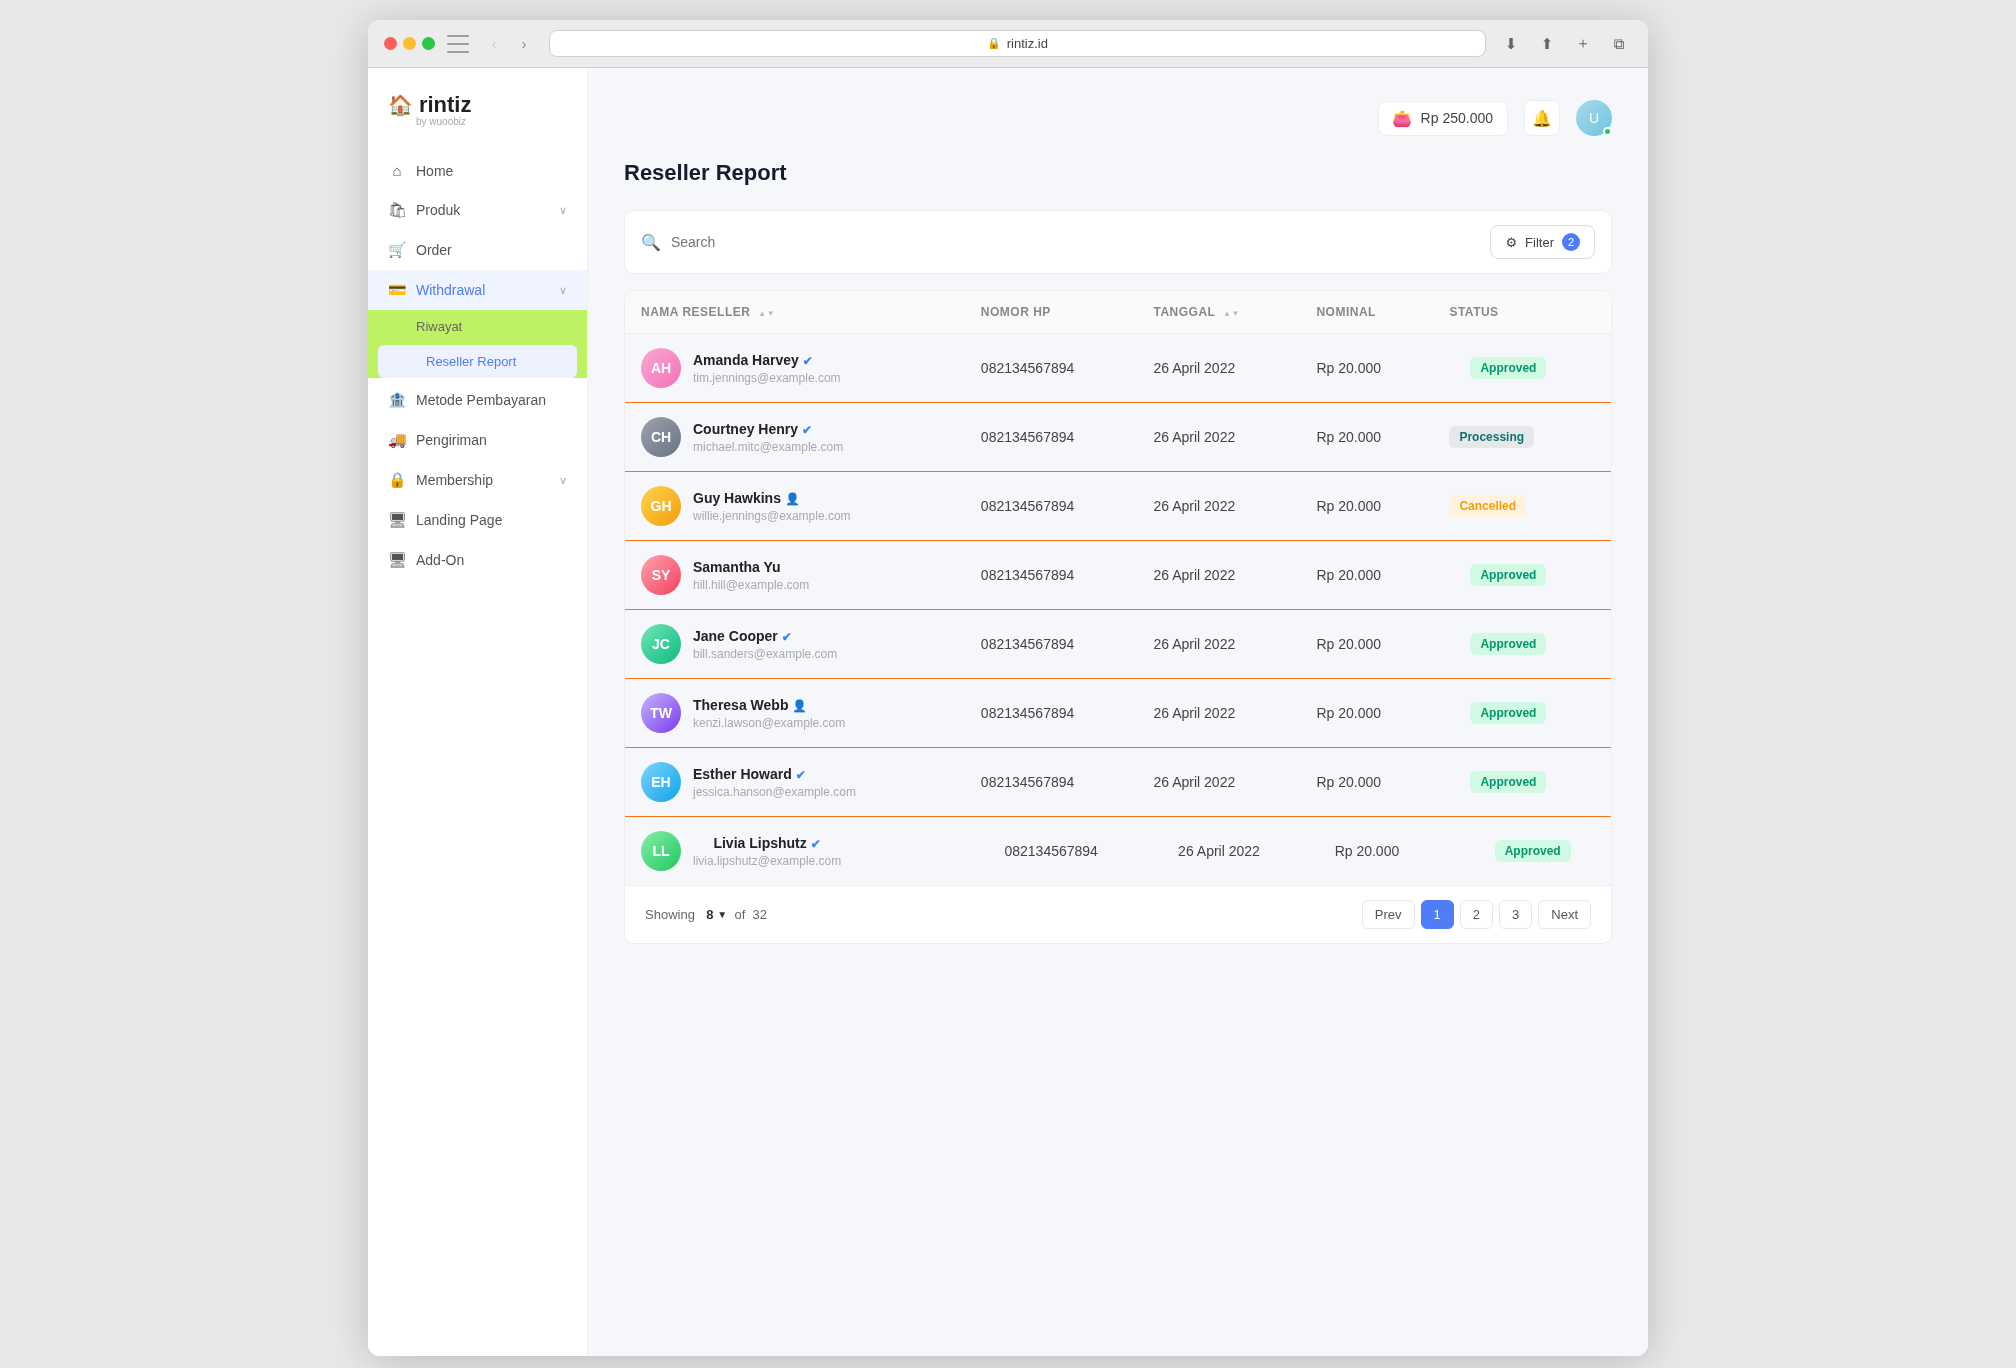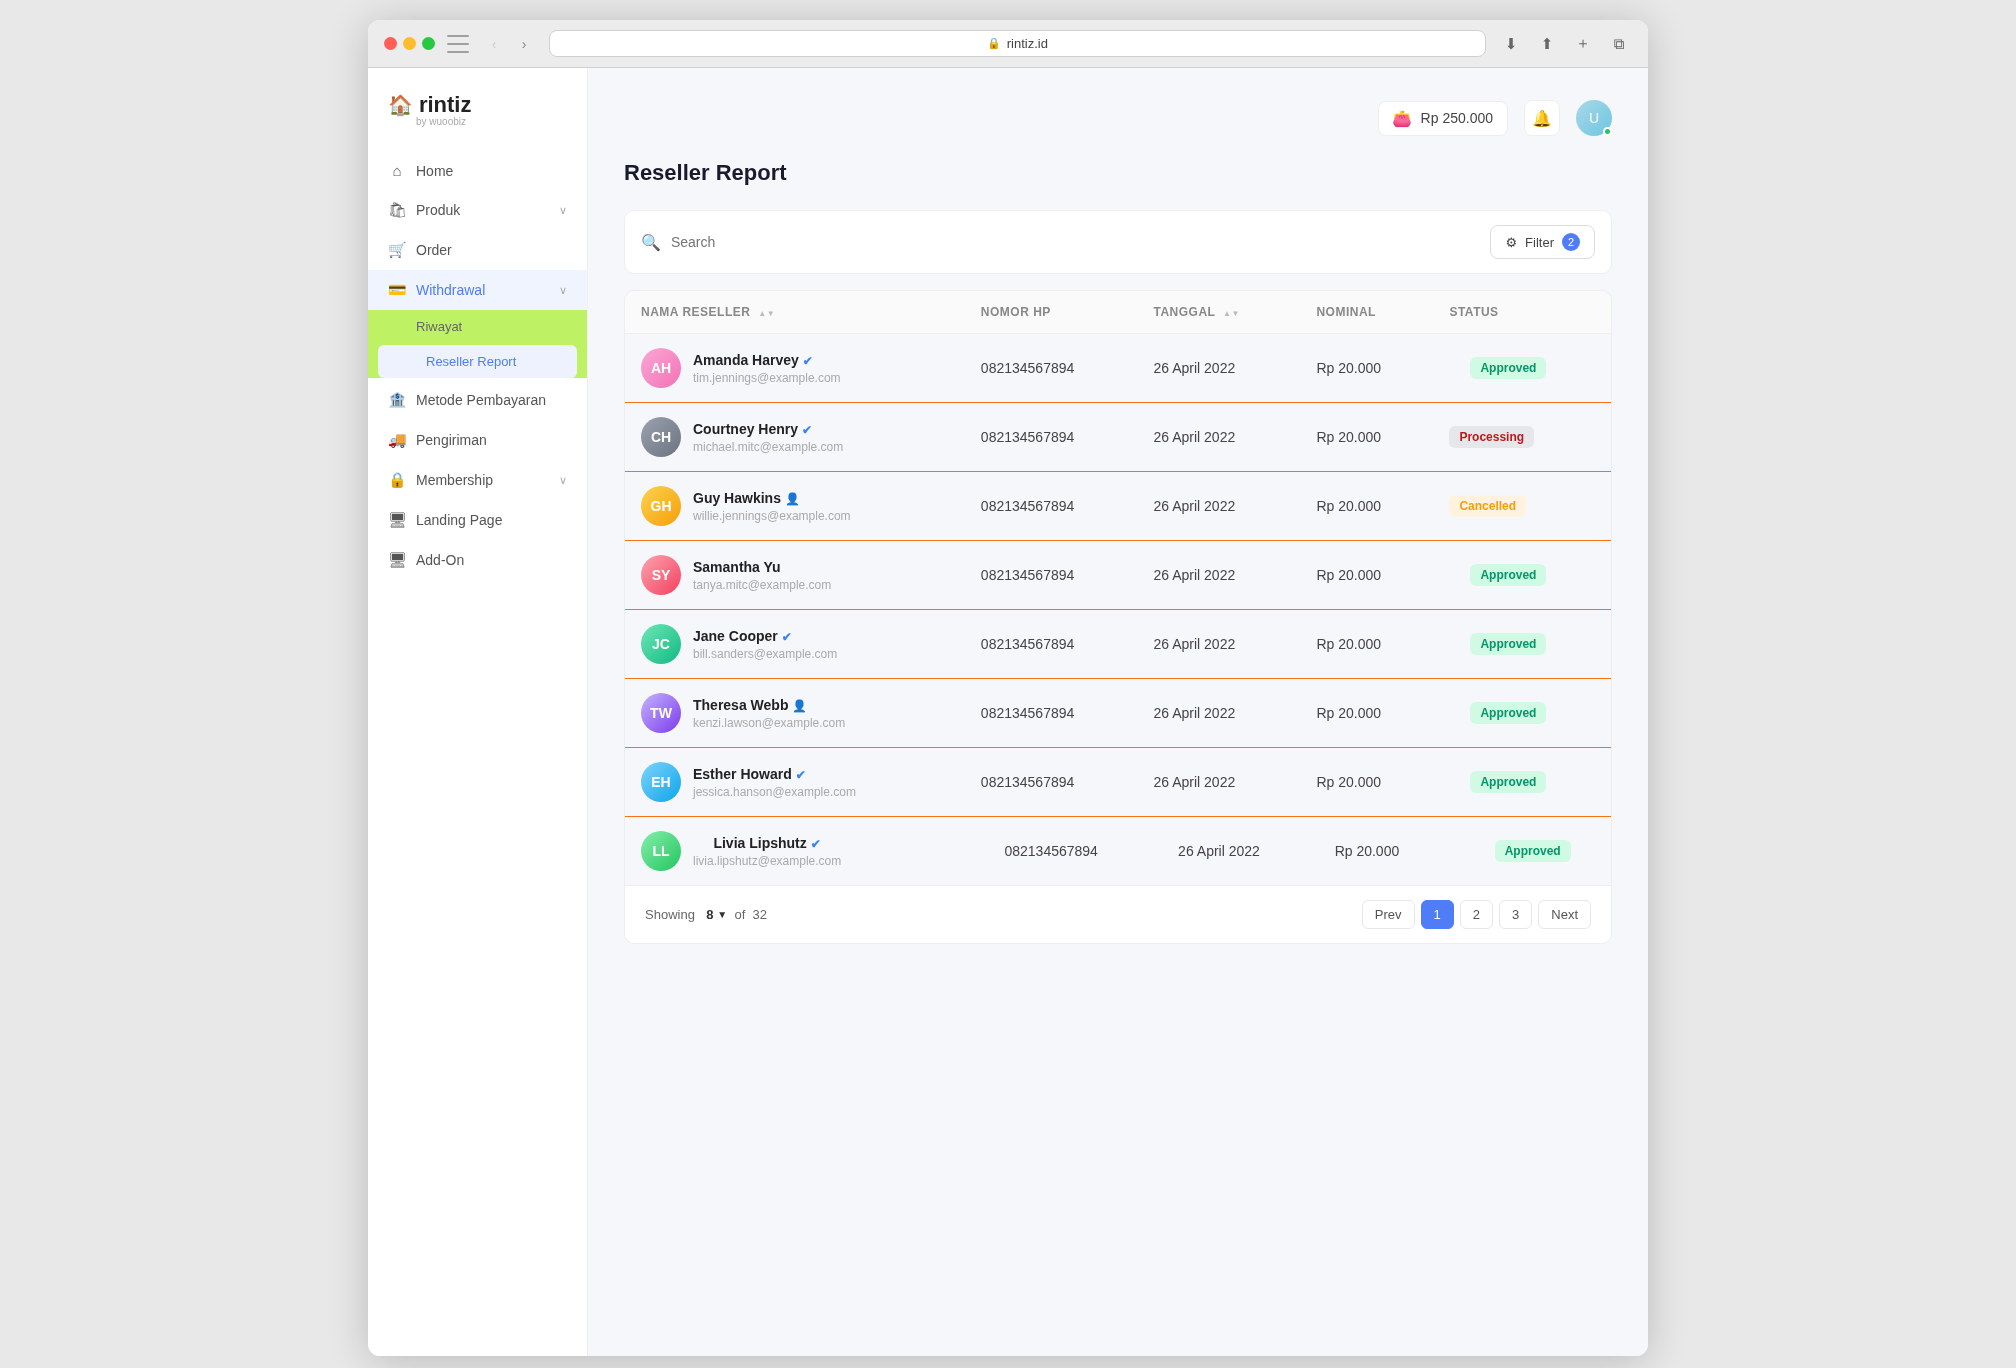--- a/index.html
+++ b/index.html
@@ -192,21 +192,21 @@
     .reseller-email { font-size: 12px; color: #aaa; margin-top: 3px; }
     .verified-icon { font-size: 12px; margin-left: 4px; }
     .verified-blue { color: #3b82f6; }
     .verified-yellow { color: #f59e0b; }
 
     .status-badge {
       display: inline-block; padding: 4px 10px; border-radius: 6px;
       font-size: 12px; font-weight: 600;
     }
     .status-approved { background: #d1fae5; color: #059669; margin-left: 21px; }
-    .status-processing { background: #e5e7eb; color: #b91c1c; }
+    .status-processing { background: #e5e7eb; color: #0f766e; }
     .status-cancelled { background: #fff3e0; color: #f59e0b; }
 
     
     .pagination-bar {
       display: flex; align-items: center; justify-content: space-between;
       background: #fff; padding: 14px 20px;
       border-top: 1px solid #eee;
     }
     .showing-text { font-size: 13px; color: #666; }
     .showing-count {
@@ -420,21 +420,21 @@
     <td>
       <span class="status-badge status-cancelled">Cancelled</span>
     </td>
   </tr>
               <tr>
     <td>
       <div class="reseller-info">
         <div class="avatar-img av-rose">SY</div>
         <div>
           <div class="reseller-name">Samantha Yu</div>
-          <div class="reseller-email">tanya.mitc@example.com</div>
+          <div class="reseller-email">hill.hill@example.com</div>
         </div>
       </div>
     </td>
     <td>082134567894</td>
     <td>26 April 2022</td>
     <td>Rp 20.000</td>
     <td>
       <span class="status-badge status-approved">Approved</span>
     </td>
   </tr>

